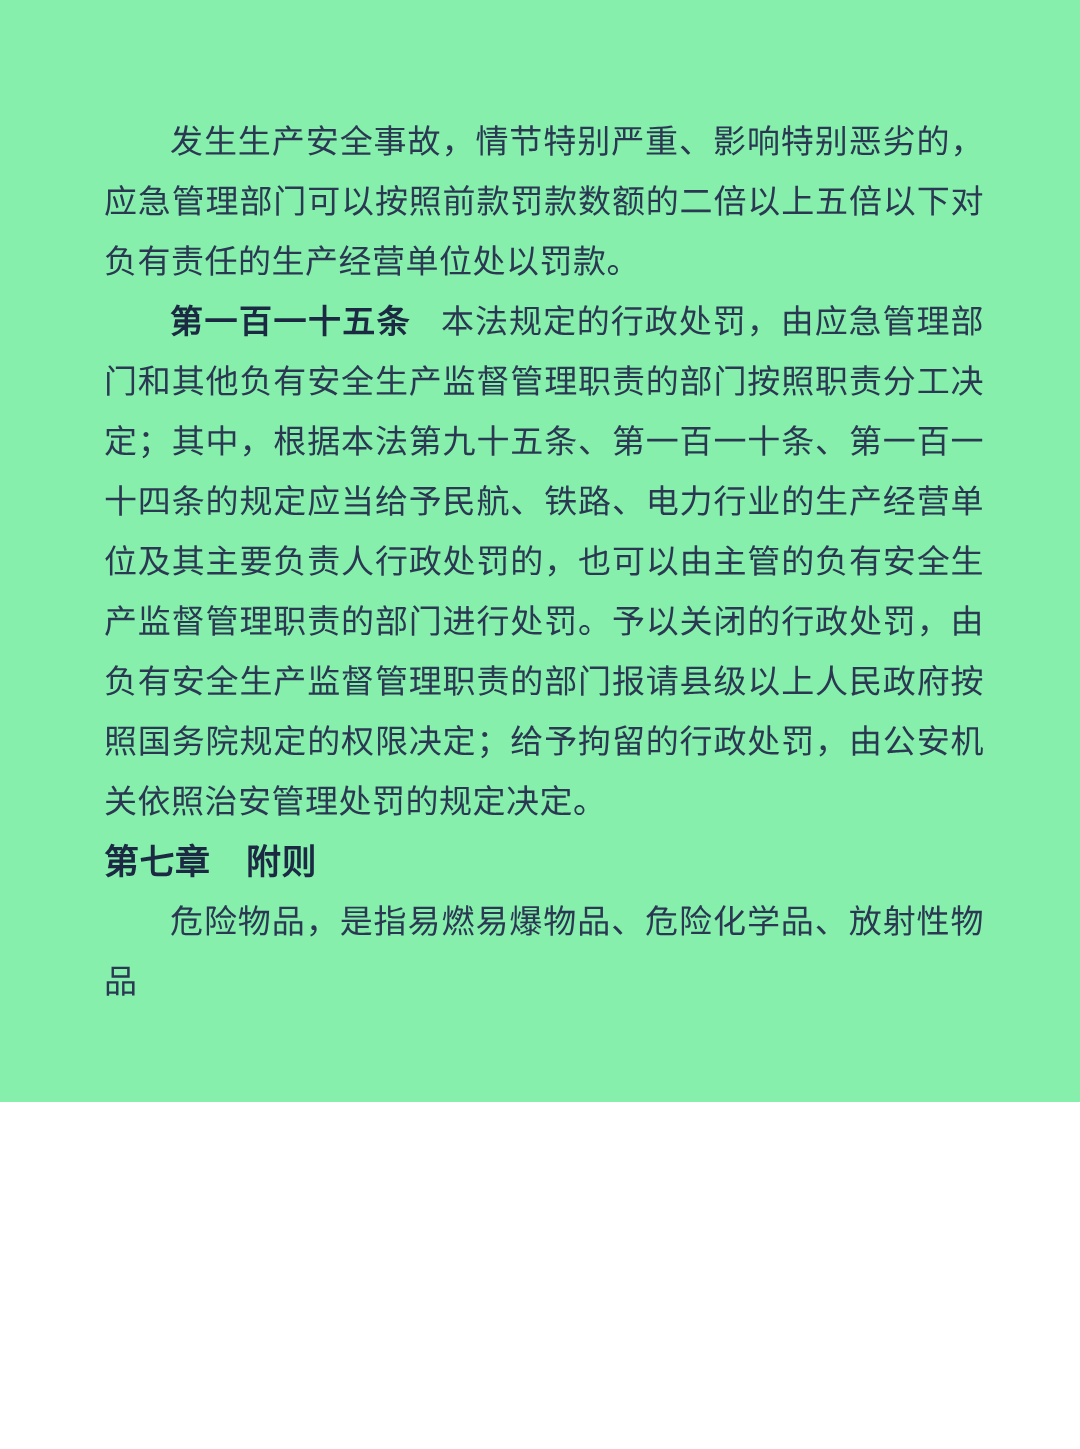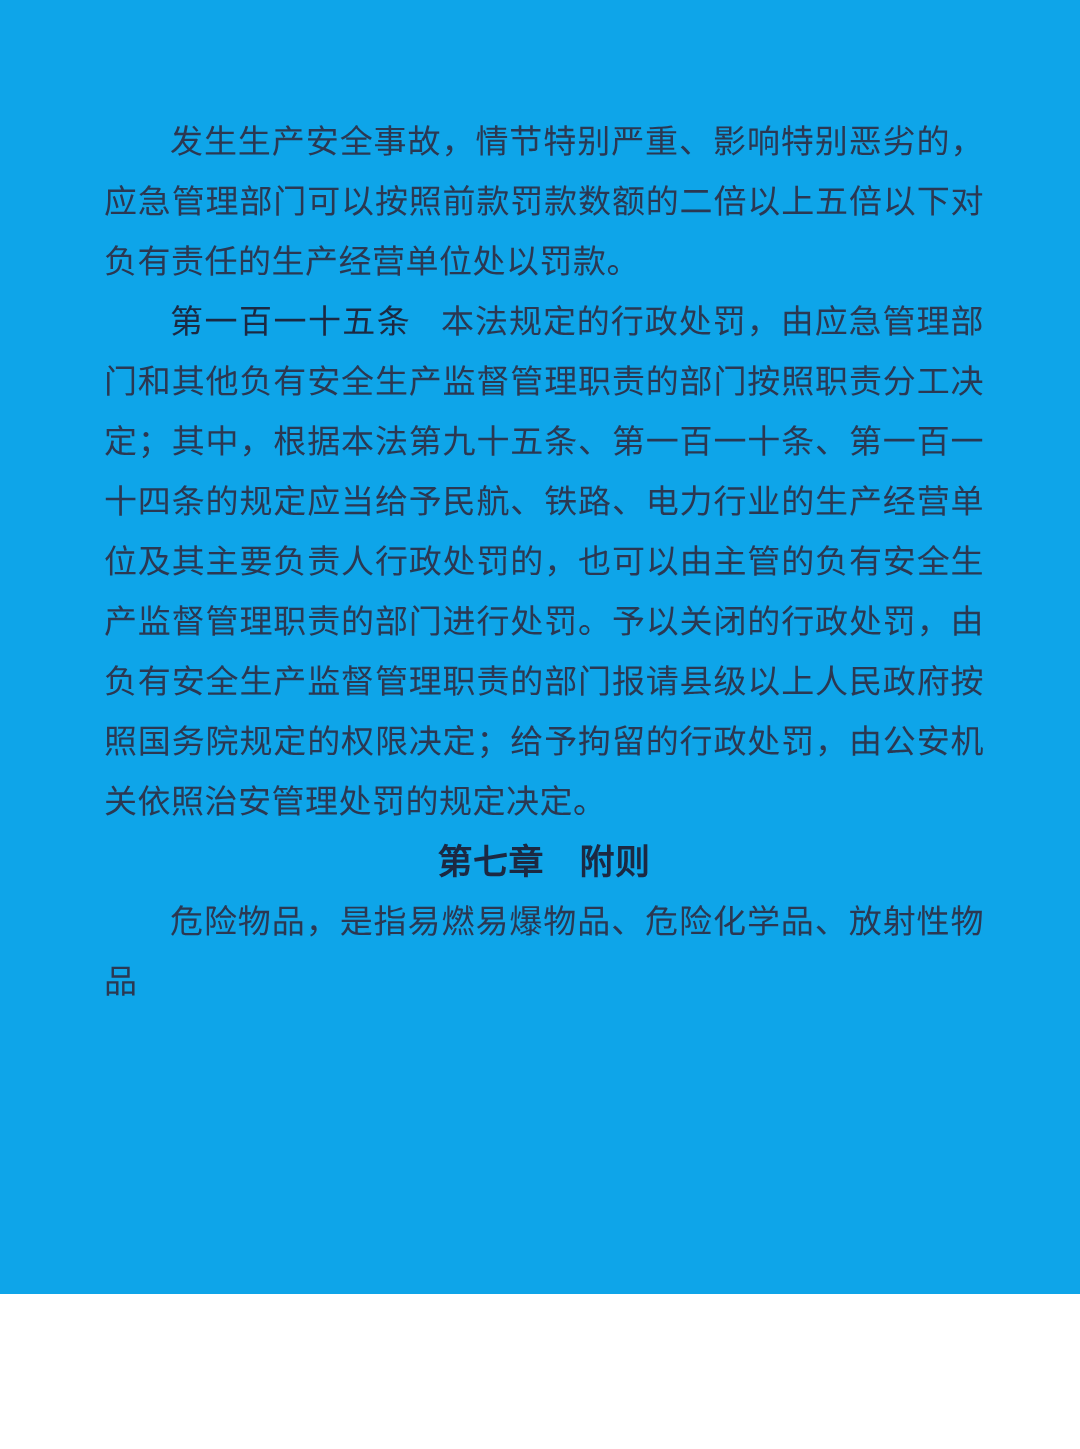--- a/index.html
+++ b/index.html
@@ -9,45 +9,44 @@
   }
   body {
     width: 1080px;
     height: 1449px;
     overflow: hidden;
     font-family: "Liberation Serif", "DejaVu Serif", serif;
   }
   .page {
     box-sizing: border-box;
     width: 1080px;
-    height: 1294px;
+    height: 1102px;
     padding: 112px 96px 40px 104px;
-    background: #0ea5e9;
+    background: #86efac;
   }
   .doc p {
     margin: 0;
     font-size: 33px;
     line-height: 60px;
     letter-spacing: 0.5px;
     text-align: justify;
     text-justify: inter-character;
     color: #2b3852;
   }
   .doc p.indent {
     text-indent: 2em;
   }
   .doc .article-label {
     font-family: "Liberation Sans", "DejaVu Sans", sans-serif;
-    font-weight: 400;
+    font-weight: 700;
     color: #1c2942;
     margin-right: 0.9em;
     letter-spacing: 1px;
   }
   .doc p.chapter {
-    text-align: center;
     text-indent: 0;
     font-family: "Liberation Sans", "DejaVu Sans", sans-serif;
     font-weight: 700;
     color: #1c2942;
     font-size: 35px;
   }
 </style>
 </head>
 <body>
 

